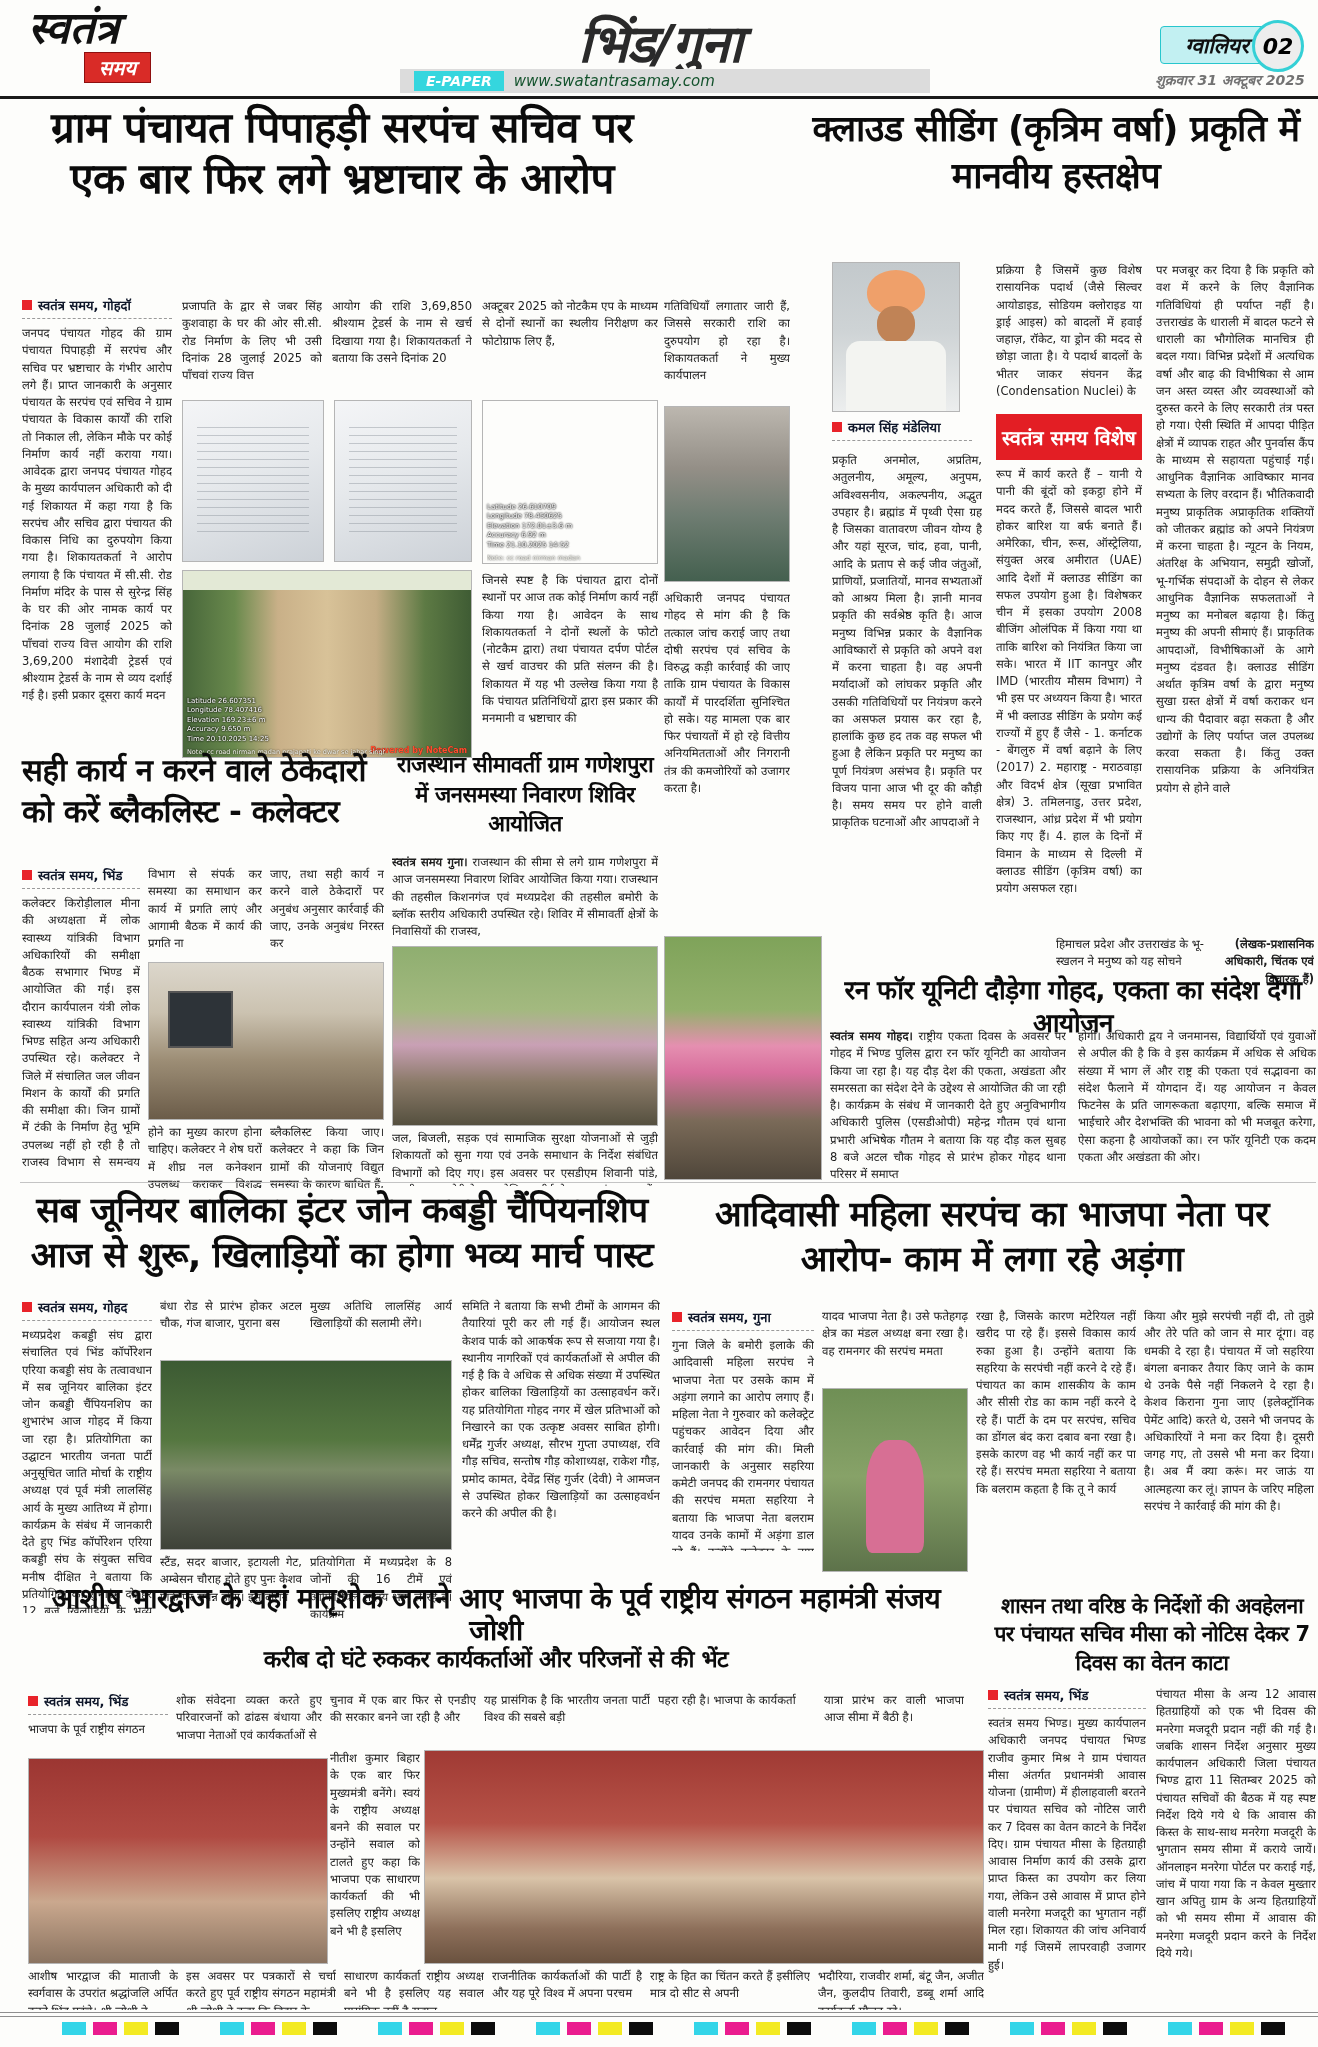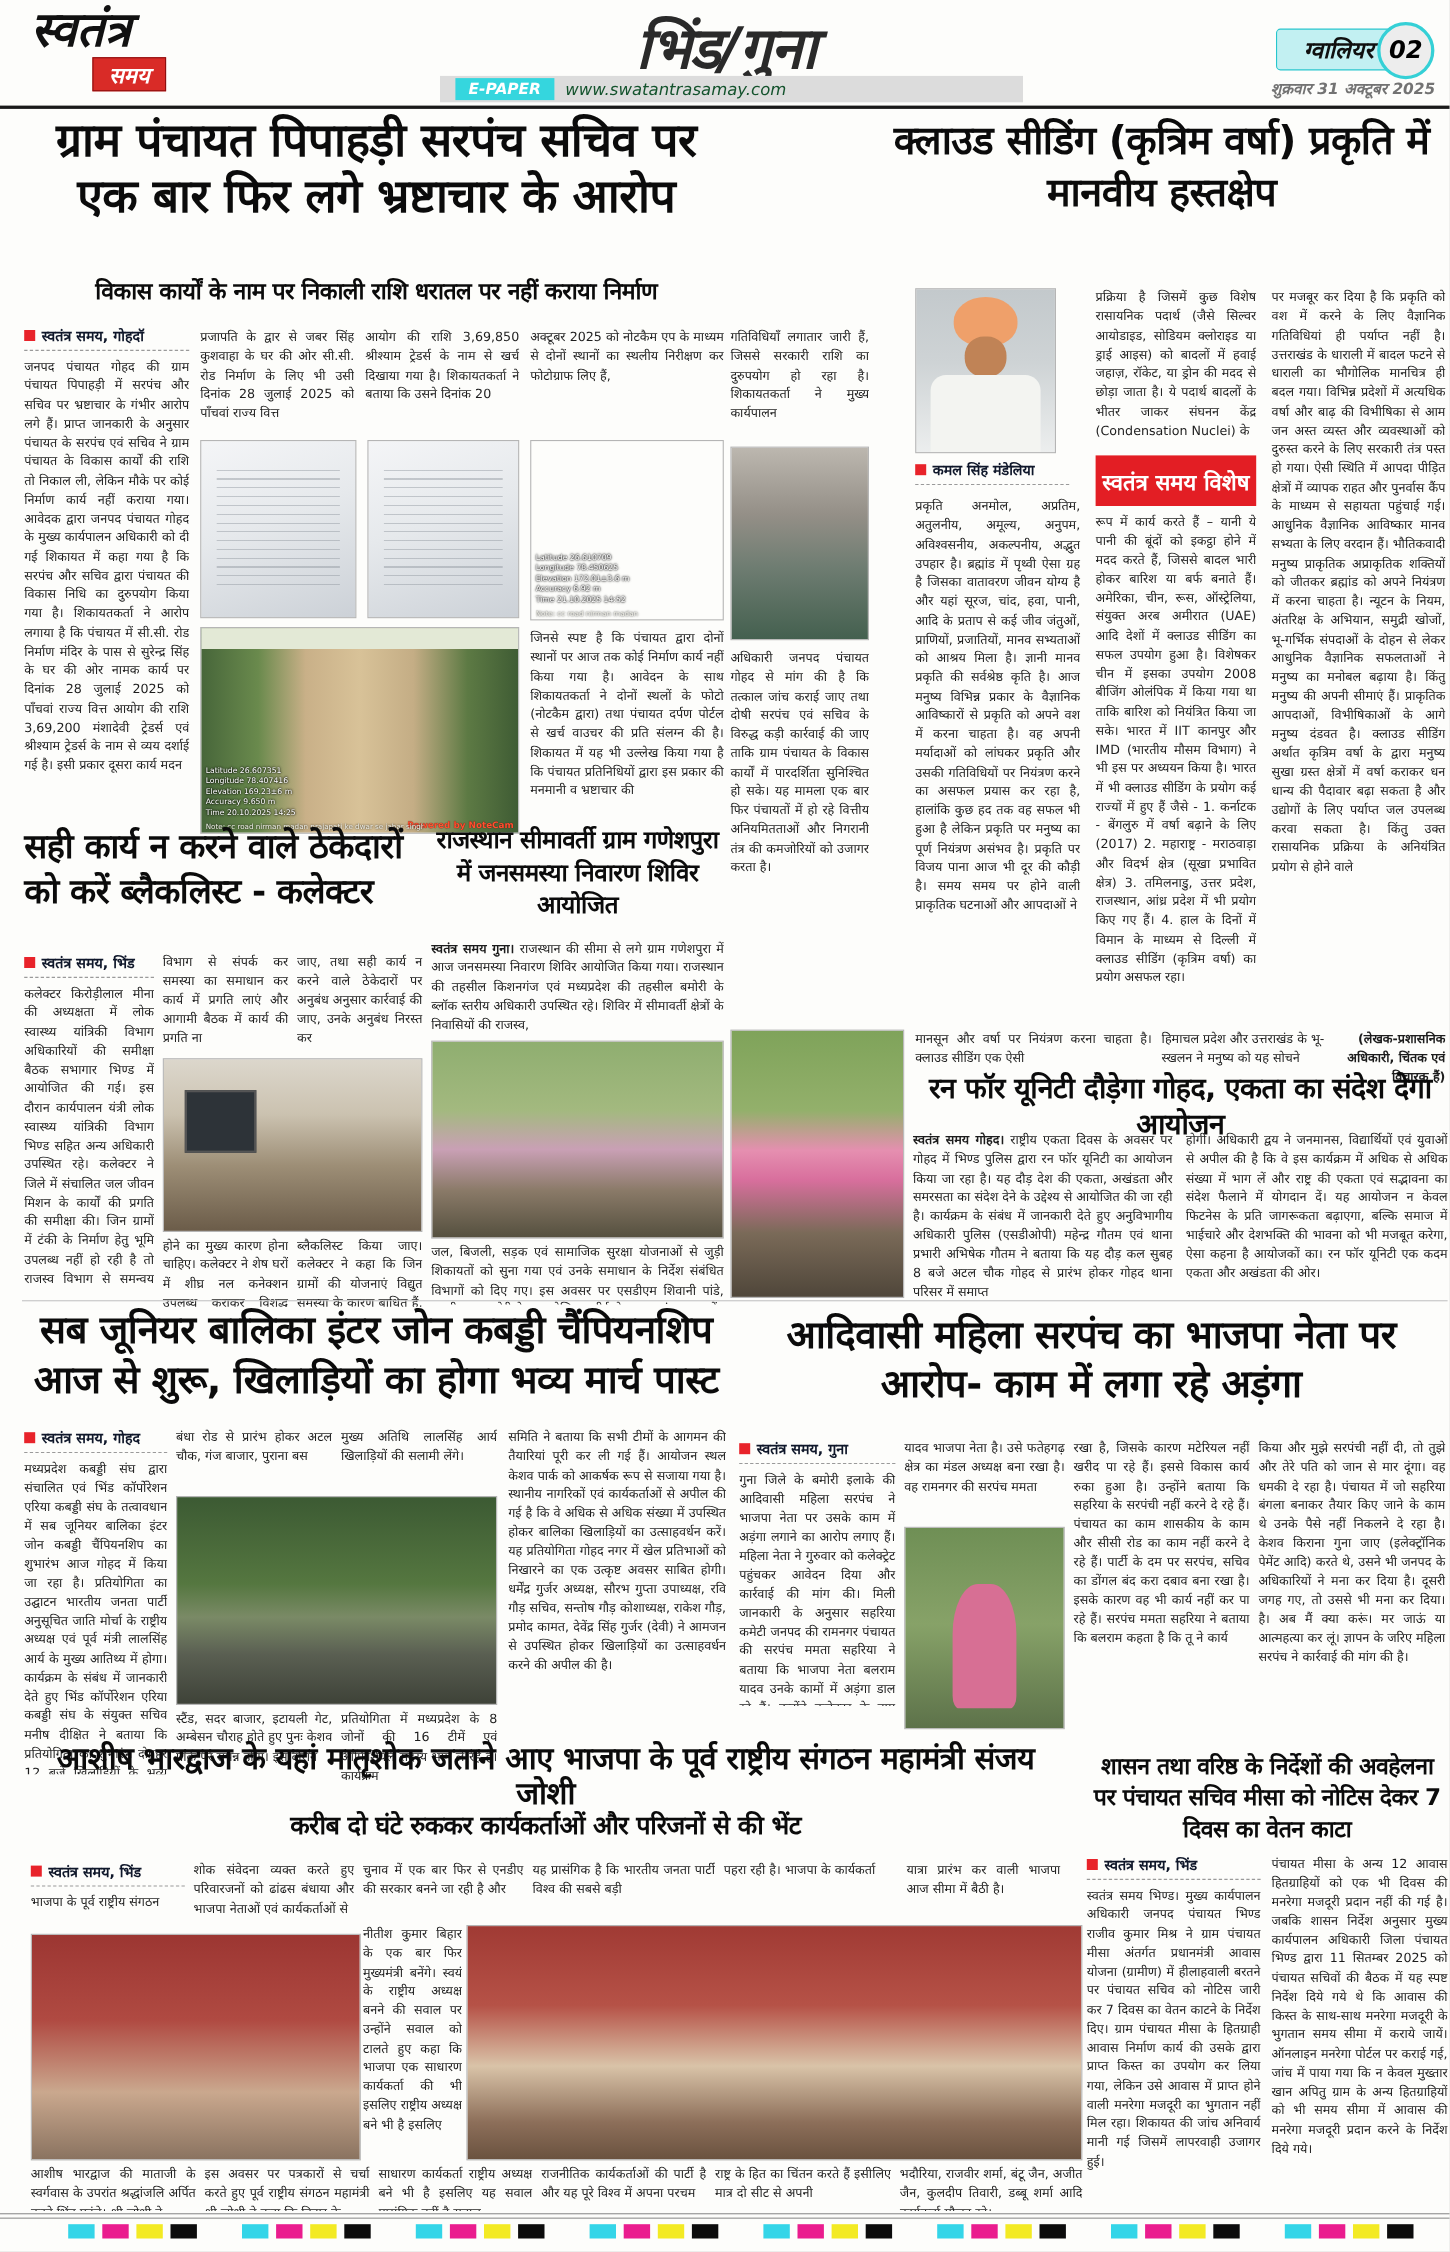--- a/index.html
+++ b/index.html
@@ -78,21 +78,20 @@
     <div class="abs strip" style="left:400px;top:69px;width:530px;height:24px;">
       <span class="epaper">E-PAPER</span>
       <span class="site">www.swatantrasamay.com</span>
     </div>
     <div class="abs edbadge" style="left:1160px;top:26px;width:112px;height:36px;">ग्वालियर</div>
     <div class="abs edcircle" style="left:1252px;top:20px;width:46px;height:46px;">02</div>
     <div class="abs eddate" style="left:1148px;top:70px;width:164px;">शुक्रवार 31 अक्टूबर 2025</div>
   </div>
 
   <div class="abs hl center" style="left:22px;top:102px;width:640px;font-size:42px;line-height:1.22;">ग्राम पंचायत पिपाहड़ी सरपंच सचिव पर एक बार फिर लगे भ्रष्टाचार के आरोप</div>
-  <div class="abs hl center" style="left:22px;top:250px;width:640px;font-size:21px;font-weight:700;">विकास कार्यों के नाम पर निकाली राशि धरातल पर नहीं कराया निर्माण</div>
 
   <div class="abs" style="left:22px;top:296px;width:150px;height:462px;">
     <div class="byline">
       <span class="sq"></span>
       <span>स्वतंत्र समय, गोहदॉ</span>
     </div>
     <div class="bt" style="height:410px;">जनपद पंचायत गोहद की ग्राम पंचायत पिपाहड़ी में सरपंच और सचिव पर भ्रष्टाचार के गंभीर आरोप लगे हैं। प्राप्त जानकारी के अनुसार पंचायत के सरपंच एवं सचिव ने ग्राम पंचायत के विकास कार्यों की राशि तो निकाल ली, लेकिन मौके पर कोई निर्माण कार्य नहीं कराया गया। आवेदक द्वारा जनपद पंचायत गोहद के मुख्य कार्यपालन अधिकारी को दी गई शिकायत में कहा गया है कि सरपंच और सचिव द्वारा पंचायत की विकास निधि का दुरुपयोग किया गया है। शिकायतकर्ता ने आरोप लगाया है कि पंचायत में सी.सी. रोड निर्माण मंदिर के पास से सुरेन्द्र सिंह के घर की ओर नामक कार्य पर दिनांक 28 जुलाई 2025 को पाँचवां राज्य वित्त आयोग की राशि 3,69,200 मंशादेवी ट्रेडर्स एवं श्रीश्याम ट्रेडर्स के नाम से व्यय दर्शाई गई है। इसी प्रकार दूसरा कार्य मदन</div>
   </div>
   <div class="abs bt" style="left:182px;top:298px;width:140px;height:98px;">प्रजापति के द्वार से जबर सिंह कुशवाहा के घर की ओर सी.सी. रोड निर्माण के लिए भी उसी दिनांक 28 जुलाई 2025 को पाँचवां राज्य वित्त</div>
   <div class="abs bt" style="left:332px;top:298px;width:140px;height:98px;">आयोग की राशि 3,69,850 श्रीश्याम ट्रेडर्स के नाम से खर्च दिखाया गया है। शिकायतकर्ता ने बताया कि उसने दिनांक 20</div>
@@ -139,21 +138,20 @@
     <span>कमल सिंह मंडेलिया</span>
   </div>
   <div class="abs bt" style="left:832px;top:452px;width:150px;height:478px;">प्रकृति अनमोल, अप्रतिम, अतुलनीय, अमूल्य, अनुपम, अविश्वसनीय, अकल्पनीय, अद्भुत उपहार है। ब्रह्मांड में पृथ्वी ऐसा ग्रह है जिसका वातावरण जीवन योग्य है और यहां सूरज, चांद, हवा, पानी, आदि के प्रताप से कई जीव जंतुओं, प्राणियों, प्रजातियों, मानव सभ्यताओं को आश्रय मिला है। ज्ञानी मानव प्रकृति की सर्वश्रेष्ठ कृति है। आज मनुष्य विभिन्न प्रकार के वैज्ञानिक आविष्कारों से प्रकृति को अपने वश में करना चाहता है। वह अपनी मर्यादाओं को लांघकर प्रकृति और उसकी गतिविधियों पर नियंत्रण करने का असफल प्रयास कर रहा है, हालांकि कुछ हद तक वह सफल भी हुआ है लेकिन प्रकृति पर मनुष्य का पूर्ण नियंत्रण असंभव है। प्रकृति पर विजय पाना आज भी दूर की कौड़ी है। समय समय पर होने वाली प्राकृतिक घटनाओं और आपदाओं ने</div>
 
   <div class="abs bt" style="left:996px;top:262px;width:146px;height:148px;">प्रक्रिया है जिसमें कुछ विशेष रासायनिक पदार्थ (जैसे सिल्वर आयोडाइड, सोडियम क्लोराइड या ड्राई आइस) को बादलों में हवाई जहाज़, रॉकेट, या ड्रोन की मदद से छोड़ा जाता है। ये पदार्थ बादलों के भीतर जाकर संघनन केंद्र (Condensation Nuclei) के</div>
   <div class="abs special" style="left:996px;top:414px;width:146px;height:46px;">स्वतंत्र समय विशेष</div>
   <div class="abs bt" style="left:996px;top:466px;width:146px;height:464px;">रूप में कार्य करते हैं – यानी ये पानी की बूंदों को इकट्ठा होने में मदद करते हैं, जिससे बादल भारी होकर बारिश या बर्फ बनाते हैं। अमेरिका, चीन, रूस, ऑस्ट्रेलिया, संयुक्त अरब अमीरात (UAE) आदि देशों में क्लाउड सीडिंग का सफल उपयोग हुआ है। विशेषकर चीन में इसका उपयोग 2008 बीजिंग ओलंपिक में किया गया था ताकि बारिश को नियंत्रित किया जा सके। भारत में IIT कानपुर और IMD (भारतीय मौसम विभाग) ने भी इस पर अध्ययन किया है। भारत में भी क्लाउड सीडिंग के प्रयोग कई राज्यों में हुए हैं जैसे - 1. कर्नाटक - बेंगलुरु में वर्षा बढ़ाने के लिए (2017) 2. महाराष्ट्र - मराठवाड़ा और विदर्भ क्षेत्र (सूखा प्रभावित क्षेत्र) 3. तमिलनाडु, उत्तर प्रदेश, राजस्थान, आंध्र प्रदेश में भी प्रयोग किए गए हैं। 4. हाल के दिनों में विमान के माध्यम से दिल्ली में क्लाउड सीडिंग (कृत्रिम वर्षा) का प्रयोग असफल रहा।</div>
 
   <div class="abs bt" style="left:1156px;top:262px;width:158px;height:668px;">पर मजबूर कर दिया है कि प्रकृति को वश में करने के लिए वैज्ञानिक गतिविधियां ही पर्याप्त नहीं है। उत्तराखंड के धाराली में बादल फटने से धाराली का भौगोलिक मानचित्र ही बदल गया। विभिन्न प्रदेशों में अत्यधिक वर्षा और बाढ़ की विभीषिका से आम जन अस्त व्यस्त और व्यवस्थाओं को दुरुस्त करने के लिए सरकारी तंत्र पस्त हो गया। ऐसी स्थिति में आपदा पीड़ित क्षेत्रों में व्यापक राहत और पुनर्वास कैंप के माध्यम से सहायता पहुंचाई गई। आधुनिक वैज्ञानिक आविष्कार मानव सभ्यता के लिए वरदान हैं। भौतिकवादी मनुष्य प्राकृतिक अप्राकृतिक शक्तियों को जीतकर ब्रह्मांड को अपने नियंत्रण में करना चाहता है। न्यूटन के नियम, अंतरिक्ष के अभियान, समुद्री खोजों, भू-गर्भिक संपदाओं के दोहन से लेकर आधुनिक वैज्ञानिक सफलताओं ने मनुष्य का मनोबल बढ़ाया है। किंतु मनुष्य की अपनी सीमाएं हैं। प्राकृतिक आपदाओं, विभीषिकाओं के आगे मनुष्य दंडवत है। क्लाउड सीडिंग अर्थात कृत्रिम वर्षा के द्वारा मनुष्य सुखा ग्रस्त क्षेत्रों में वर्षा कराकर धन धान्य की पैदावार बढ़ा सकता है और उद्योगों के लिए पर्याप्त जल उपलब्ध करवा सकता है। किंतु उक्त रासायनिक प्रक्रिया के अनियंत्रित प्रयोग से होने वाले</div>
 
-  <div class="abs bt" style="left:832px;top:936px;width:215px;height:54px;">मानसून और वर्षा पर नियंत्रण करना चाहता है। क्लाउड सीडिंग एक ऐसी</div>
   <div class="abs bt" style="left:1056px;top:936px;width:148px;height:54px;">हिमाचल प्रदेश और उत्तराखंड के भू-स्खलन ने मनुष्य को यह सोचने</div>
   <div class="abs bt credit" style="left:1212px;top:936px;width:102px;height:54px;font-weight:700;">(लेखक-प्रशासनिक अधिकारी, चिंतक एवं विचारक हैं)</div>
 
   <div class="abs hl" style="left:22px;top:750px;width:362px;font-size:31px;line-height:1.32;">सही कार्य न करने वाले ठेकेदारों को करें ब्लैकलिस्ट - कलेक्टर</div>
   <div class="abs" style="left:22px;top:866px;width:118px;height:322px;">
     <div class="byline">
       <span class="sq"></span>
       <span>स्वतंत्र समय, भिंड</span>
     </div>
     <div class="bt" style="height:272px;">कलेक्टर किरोड़ीलाल मीना की अध्यक्षता में लोक स्वास्थ्य यांत्रिकी विभाग अधिकारियों की समीक्षा बैठक सभागार भिण्ड में आयोजित की गई। इस दौरान कार्यपालन यंत्री लोक स्वास्थ्य यांत्रिकी विभाग भिण्ड सहित अन्य अधिकारी उपस्थित रहे। कलेक्टर ने जिले में संचालित जल जीवन मिशन के कार्यों की प्रगति की समीक्षा की। जिन ग्रामों में टंकी के निर्माण हेतु भूमि उपलब्ध नहीं हो रही है तो राजस्व विभाग से समन्वय कर समस्या हल करें। किसी भी हालत में काम नहीं रुकना चाहिए, यदि काम रुकता है तो संबंधित</div>

